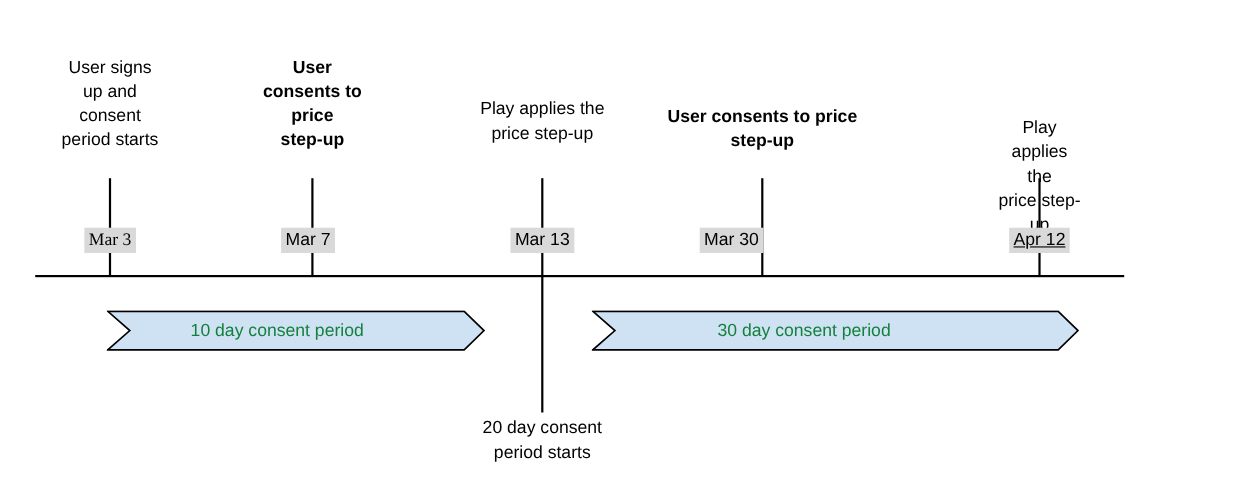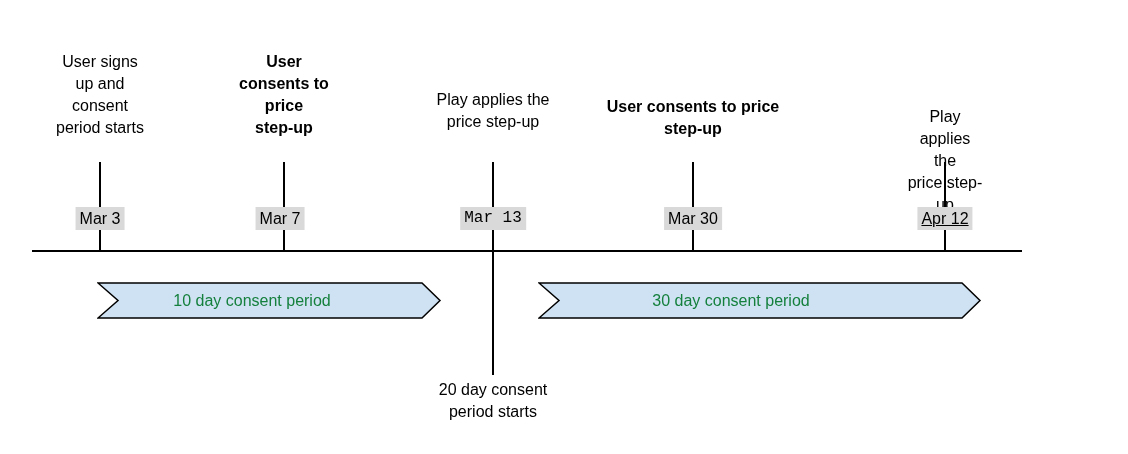--- a/index.html
+++ b/index.html
@@ -69,41 +69,41 @@
 </head>
 <body>
 
 <div class="canvas">
 
   <div class="annotation" style="left:100px; top:51px;">User signs
 up and
 consent
 period starts</div>
   <div class="tick" style="left:99px; top:162px; height:89px;"></div>
-  <div class="date-chip" style="left:100px;">Mar 3</div>
+  <div class="date-chip" style="left:100px;font-family:Liberation Serif, serif;">Mar 3</div>
 
   <div class="annotation" style="left:284px; top:51px;font-weight:bold;">User
 consents to
 price
 step-up</div>
   <div class="tick" style="left:283px; top:162px; height:89px;"></div>
   <div class="date-chip" style="left:280px;">Mar 7</div>
 
   <div class="annotation" style="left:493px; top:89px;">Play applies the
 price step-up</div>
   <div class="tick" style="left:492px; top:162px; height:89px;"></div>
-  <div class="date-chip" style="left:493px;font-family:Liberation Mono, monospace;">Mar 13</div>
+  <div class="date-chip" style="left:493px;">Mar 13</div>
   <div class="tick" style="left:492px; top:251px; height:124px;"></div>
   <div class="annotation" style="left:493px; top:379px;">20 day consent
 period starts</div>
 
   <div class="annotation" style="left:693px; top:96px;font-weight:bold;">User consents to price
 step-up</div>
   <div class="tick" style="left:692px; top:162px; height:89px;"></div>
-  <div class="date-chip" style="left:693px;">Mar 30</div>
+  <div class="date-chip" style="left:665px;">Mar 30</div>
 
   <div class="annotation" style="left:945px; top:106px;">Play applies the
 price step-up</div>
   <div class="tick" style="left:944px; top:162px; height:89px;"></div>
   <div class="date-chip" style="left:945px;text-decoration:underline;">Apr 12</div>
 
   <div class="timeline-line"></div>
 
   <svg class="banner-svg" style="left:97px;" width="345" height="37" viewBox="0 0 345 37">
     <polygon points="1,1 325,1 343,18.5 325,36 1,36 21,18.5" fill="#cfe2f3" stroke="#000000" stroke-width="1.5"></polygon>

